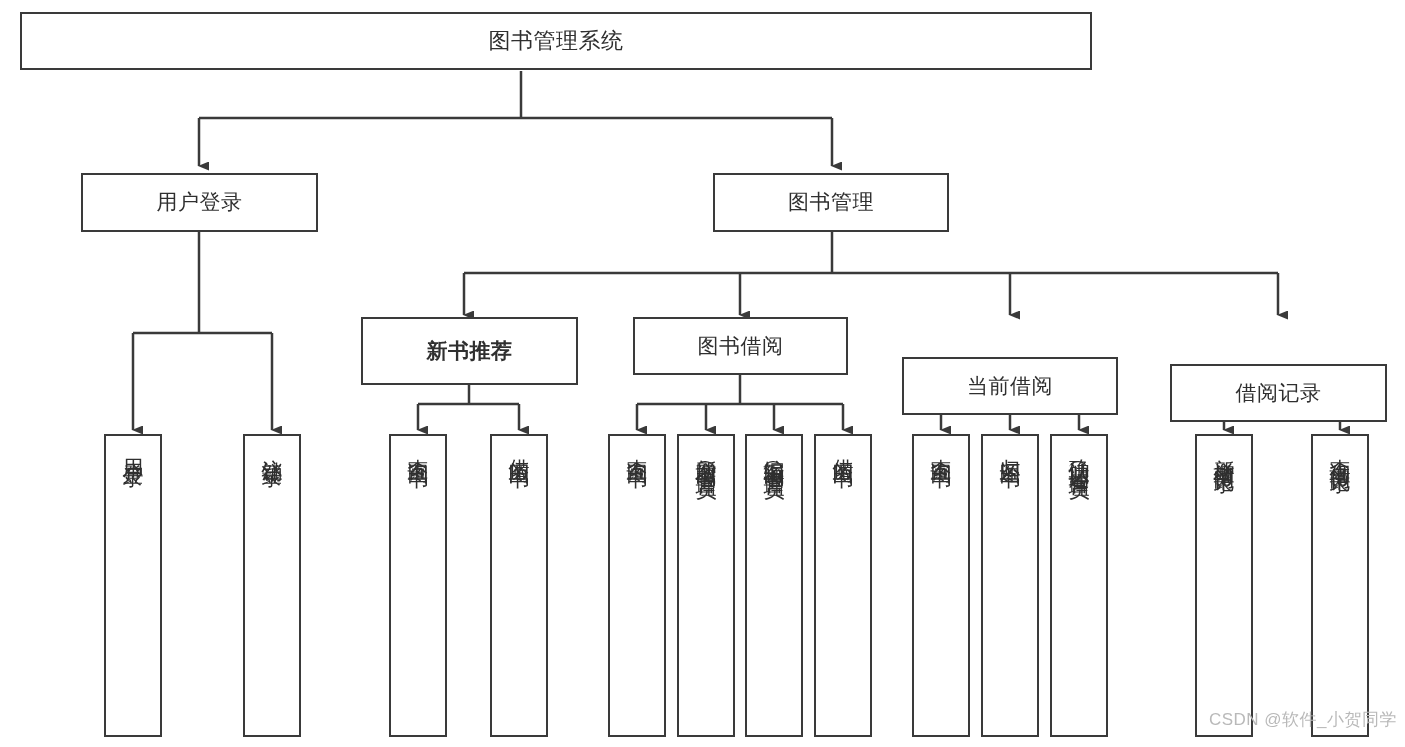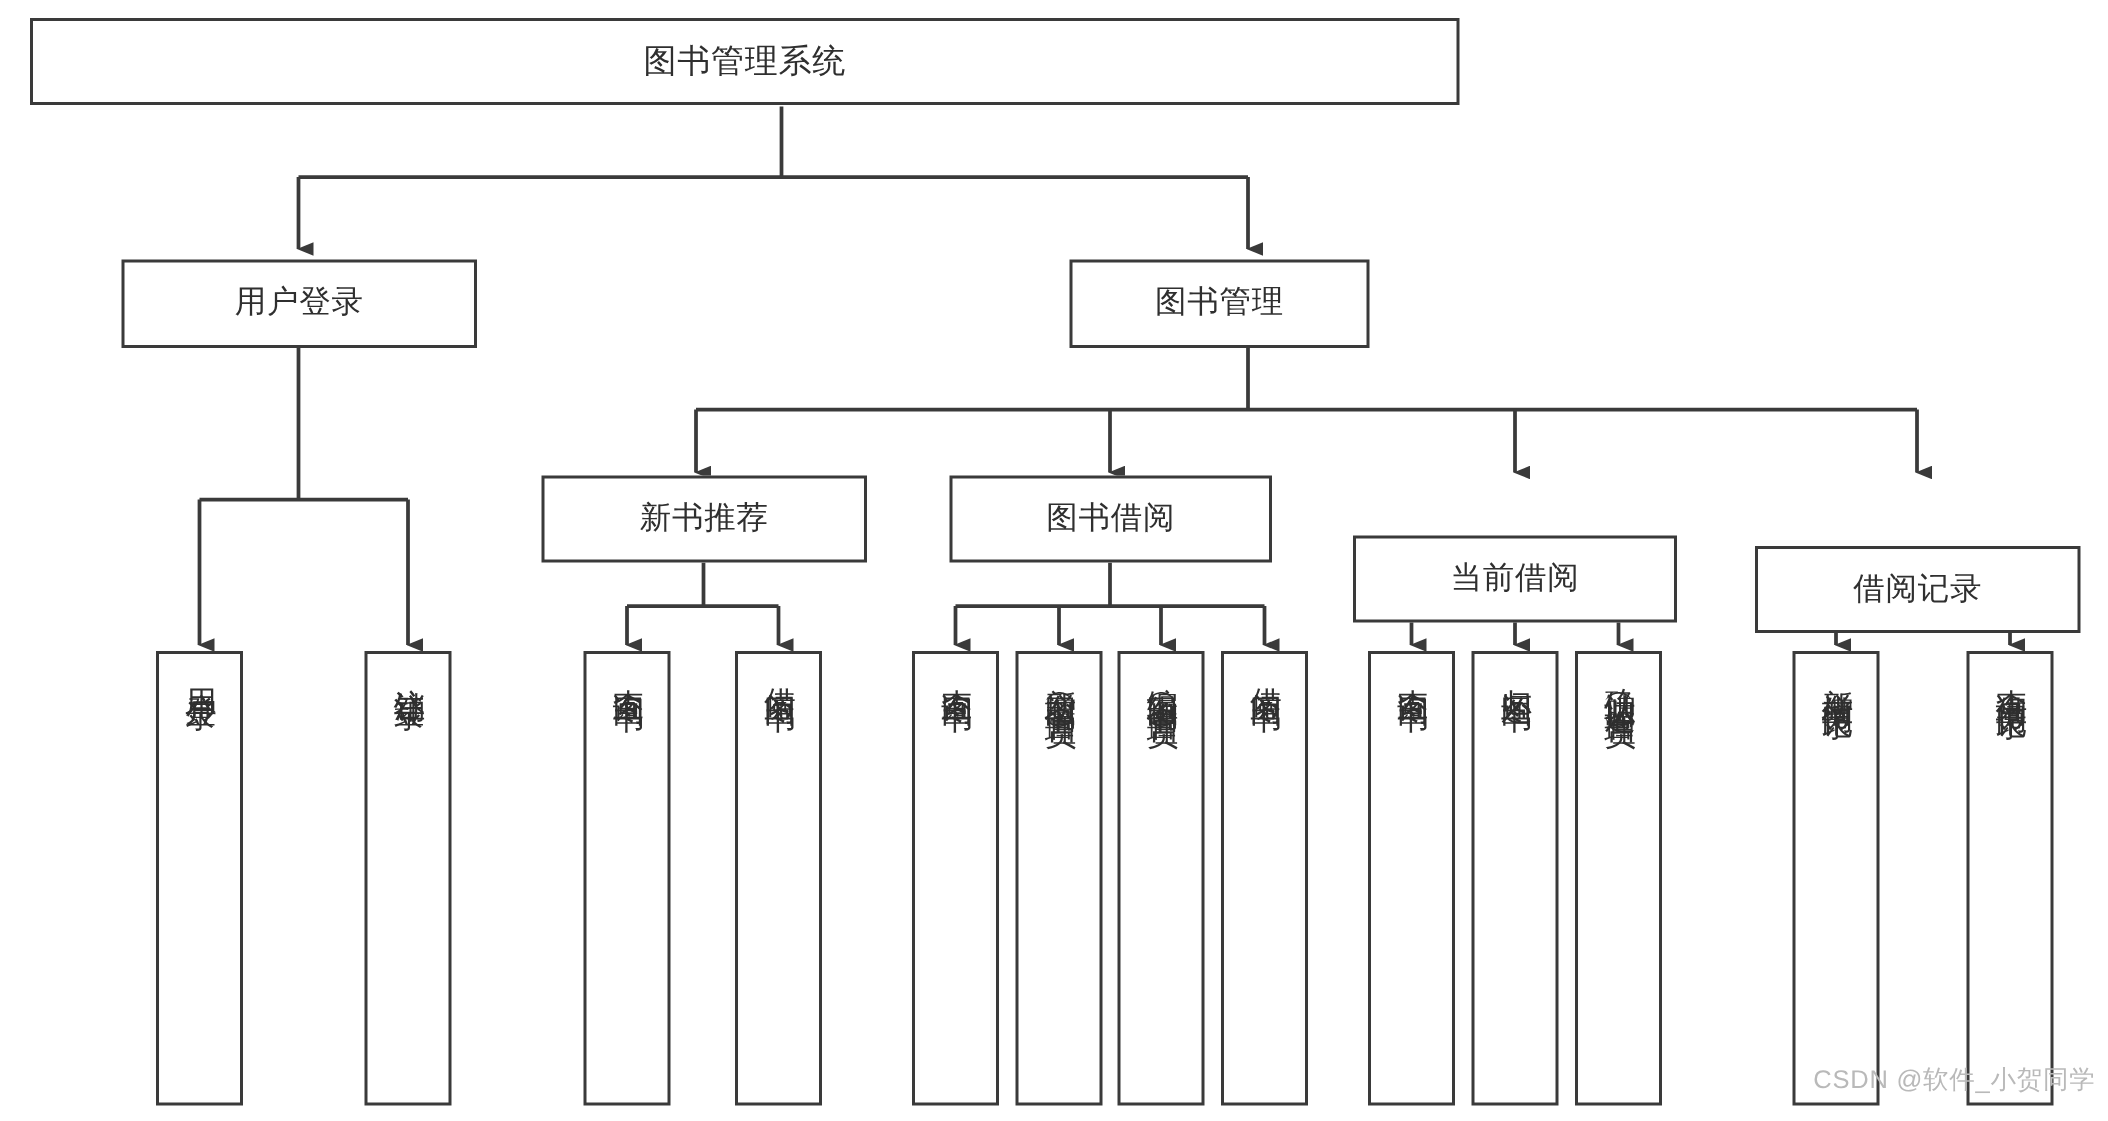--- a/index.html
+++ b/index.html
@@ -123,32 +123,32 @@
       <path d="M1010,404 L1010,430" marker-end="url(#arrow)"></path>
       <path d="M1079,404 L1079,430" marker-end="url(#arrow)"></path>
 
       <path d="M1278,375 L1278,404"></path>
       <path d="M1224,404 L1340,404"></path>
       <path d="M1224,404 L1224,430" marker-end="url(#arrow)"></path>
       <path d="M1340,404 L1340,430" marker-end="url(#arrow)"></path>
     </g>
   </svg>
 
-  <div class="node horiz root" style="left:20px; top:12px; width:953px; height:58px;">
+  <div class="node horiz root" style="left:20px; top:12px; width:1072px; height:58px;">
     <span class="label">图书管理系统</span>
   </div>
 
   <div class="node horiz" style="left:81px; top:173px; width:237px; height:59px;">
     <span class="label">用户登录</span>
   </div>
-  <div class="node horiz" style="left:713px; top:173px; width:200px; height:59px;">
+  <div class="node horiz" style="left:713px; top:173px; width:236px; height:59px;">
     <span class="label">图书管理</span>
   </div>
 
-  <div class="node horiz" style="left:361px; top:317px; width:217px; height:58px;">
+  <div class="node horiz" style="left:361px; top:317px; width:217px; height:68px;font-weight:bold;">
     <span class="label">新书推荐</span>
   </div>
   <div class="node horiz" style="left:633px; top:317px; width:215px; height:58px;text-align:center;">
     <span class="label">图书借阅</span>
   </div>
   <div class="node horiz" style="left:902px; top:317px; width:216px; height:58px;margin-top:40px;">
     <span class="label">当前借阅</span>
   </div>
   <div class="node horiz" style="left:1170px; top:317px; width:217px; height:58px;margin-top:47px;">
     <span class="label">借阅记录</span>

